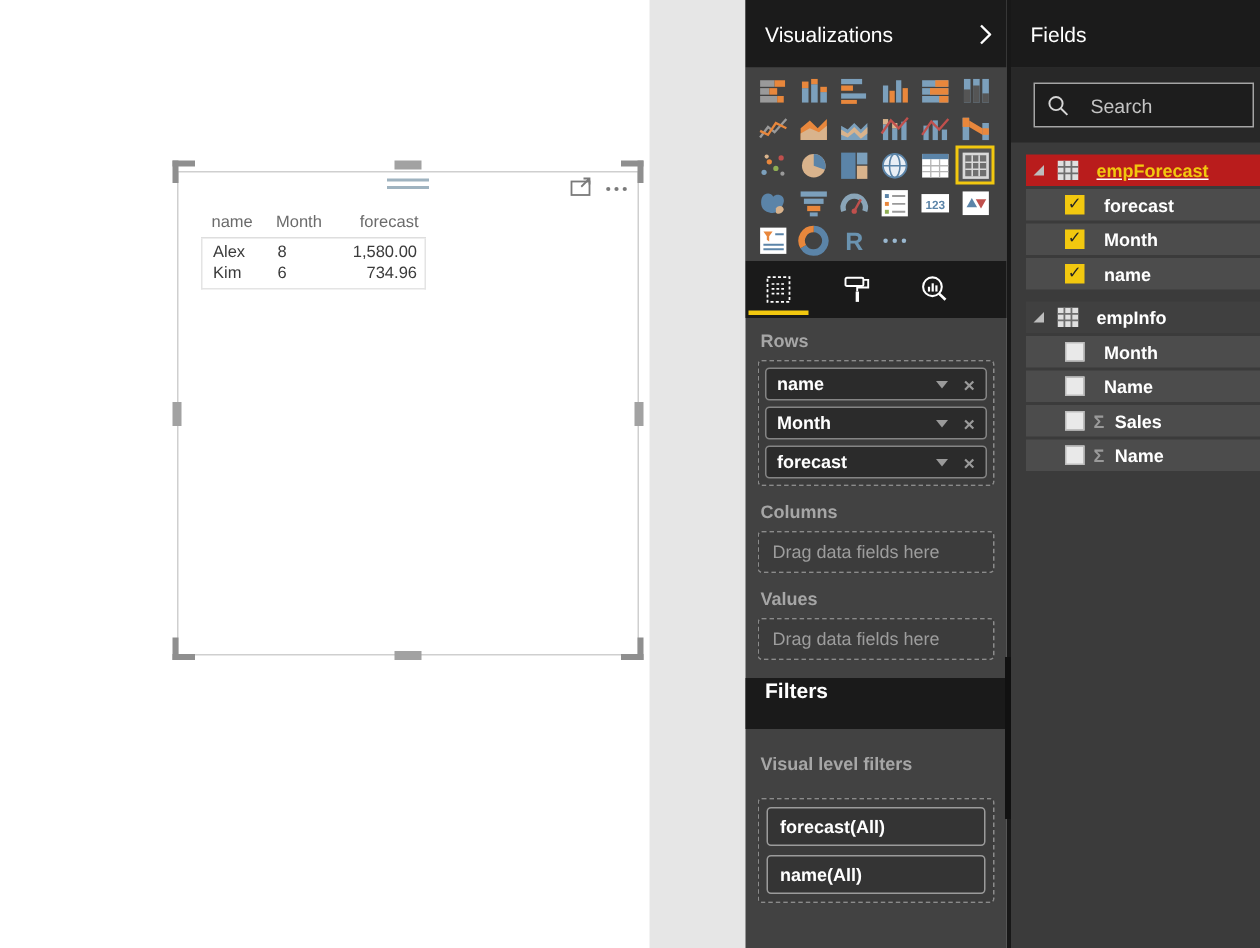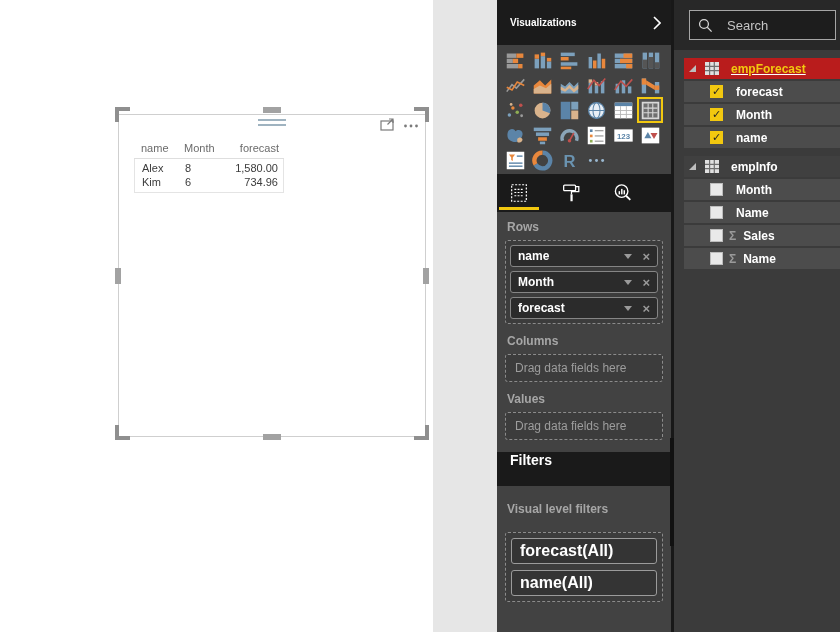--- a/index.html
+++ b/index.html
@@ -27,41 +27,41 @@
   .visual-actions{position:absolute;right:6px;top:3px;display:flex;align-items:center;gap:8px;color:#7a7a7a;}
   .tv{position:absolute;left:15px;top:26px;width:150px;font-size:11px;}
   .tv-row{display:flex;line-height:14px;}
   .tv-head{color:#6b6b6b;padding-bottom:3px;border-bottom:1px solid #dedede;}
   .tv-body{border-left:1px solid #e4e4e4;border-right:1px solid #e4e4e4;border-bottom:1px solid #e4e4e4;padding-top:2px;padding-bottom:3px;color:#3b3b3b;}
   .tv-c1{width:50px;padding-left:7px;box-sizing:border-box;}
   .tv-c2{width:43px;}
   .tv-c3{flex:1;text-align:right;padding-right:5px;}
   
   .viz-pane{position:absolute;left:497px;top:0;width:174px;height:632px;background:#424242;display:flex;flex-direction:column;}
-  .pane-header{height:45px;min-height:45px;background:#1b1b1b;color:#fff;display:flex;align-items:center;justify-content:space-between;padding:0 10px 0 13px;font-size:10px;font-weight:bold;}
+  .pane-header{height:45px;min-height:45px;background:#1b1b1b;color:#fff;display:flex;align-items:center;justify-content:space-between;padding:0 10px 0 13px;font-size:14px;font-weight:normal;}
   .icon-grid{height:125px;min-height:125px;background:#424242;display:grid;grid-template-columns:repeat(6,27px);grid-auto-rows:25px;padding:4px 0 0 7px;}
   .viz-icon{width:22px;height:22px;display:flex;align-items:center;justify-content:center;cursor:pointer;}
   .viz-icon.selected{box-shadow:0 0 0 2px #f2c80f;background:#555;}
   .tab-strip{height:38px;min-height:38px;background:#1a1a1a;display:flex;align-items:center;padding-left:10px;gap:28px;position:relative;}
   .tab{width:24px;height:24px;display:flex;align-items:center;justify-content:center;position:relative;cursor:pointer;}
   .tab.selected:after{content:"";position:absolute;left:-8px;bottom:-5px;width:40px;height:3px;background:#f2c80f;}
   .wells{padding:8px 8px 0 8px;color:#a6a6a6;}
   .well-label{font-size:12px;color:#a6a6a6;margin:0 0 6px 2px;font-weight:bold;}
   .well-label.gap{margin-top:10px;}
   .well-box{border:1px dashed #8b8b8b;border-radius:3px;padding:4px;margin-bottom:0;background:#3c3c3c;}
   .pill{height:20px;background:#2b2b2b;border:1px solid #858585;border-radius:3px;display:flex;align-items:center;padding:0 7px;margin-bottom:4px;color:#fff;font-size:12px;font-weight:bold;cursor:pointer;}
   .pill:last-child{margin-bottom:0;}
   .pill .lbl{flex:1;}
   .chev-down{width:0;height:0;border-left:4px solid transparent;border-right:4px solid transparent;border-top:5px solid #9a9a9a;margin-right:10px;}
   .pill-x{color:#9a9a9a;font-size:13px;line-height:1;}
   .placeholder-box{border:1px dashed #8b8b8b;border-radius:3px;height:26px;display:flex;align-items:center;padding:0 9px;font-size:12px;color:#9d9d9d;background:#3c3c3c;}
   .filters-header{height:34px;min-height:34px;background:#1a1a1a;color:#fff;font-size:14px;font-weight:bold;display:flex;padding:0 13px;margin-top:12px;}
   .filters-body{padding:16px 8px 0 8px;}
   .filters-box{border:1px dashed #8b8b8b;border-radius:3px;padding:5px;margin-top:8px;background:#3c3c3c;}
-  .fpill{height:24px;background:#343434;border:1px solid #9b9b9b;border-radius:3px;display:flex;align-items:center;padding:0 8px;margin-bottom:6px;color:#fff;font-size:16px;font-weight:bold;cursor:pointer;}
+  .fpill{height:24px;background:#343434;border:1px solid #9b9b9b;border-radius:3px;display:flex;align-items:center;padding:0 8px;margin-bottom:6px;color:#fff;font-size:12px;font-weight:bold;cursor:pointer;}
   .fpill:last-child{margin-bottom:0;}
   
   .pane-divider{position:absolute;left:671px;top:0;width:3px;height:632px;background:#181818;}
   .pane-scroll-thumb{position:absolute;left:670px;top:438px;width:7px;height:108px;background:#111;}
   
   .fields-pane{position:absolute;left:674px;top:0;width:166px;height:632px;background:#3b3b3b;display:flex;flex-direction:column;}
   .search-strip{height:50px;min-height:50px;background:#282828;display:flex;align-items:center;}
   .search-box{margin-left:15px;margin-right:4px;flex:1;height:28px;border:1px solid #a5a5a5;background:#1d1d1d;display:flex;align-items:center;padding:0 8px;gap:12px;}
   .search-box input{background:transparent;border:none;outline:none;color:#c8c8c8;font-size:13px;width:90px;font-family:inherit;}
   .search-box input::placeholder{color:#c4c4c4;opacity:1;}
@@ -433,20 +433,23 @@
         </div>
       </div>
 
   </div>
 </div>
 
 <div class="pane-divider"></div>
 <div class="pane-scroll-thumb"></div>
 
 <div class="fields-pane">
+  <div class="pane-header" style="padding-left:13px;">
+    <span>Fields</span>
+  </div>
   <div class="search-strip">
     <div class="search-box">
       <span>
         <svg width="15" height="15" viewBox="0 0 15 15">
             <circle cx="6" cy="6" r="4.4" fill="none" stroke="#d6d6d6" stroke-width="1.3"></circle>
             <line x1="9.3" y1="9.3" x2="13.6" y2="13.6" stroke="#d6d6d6" stroke-width="1.3"></line>
           </svg>
       </span>
       <input type="text" placeholder="Search" style="">
     </div>

